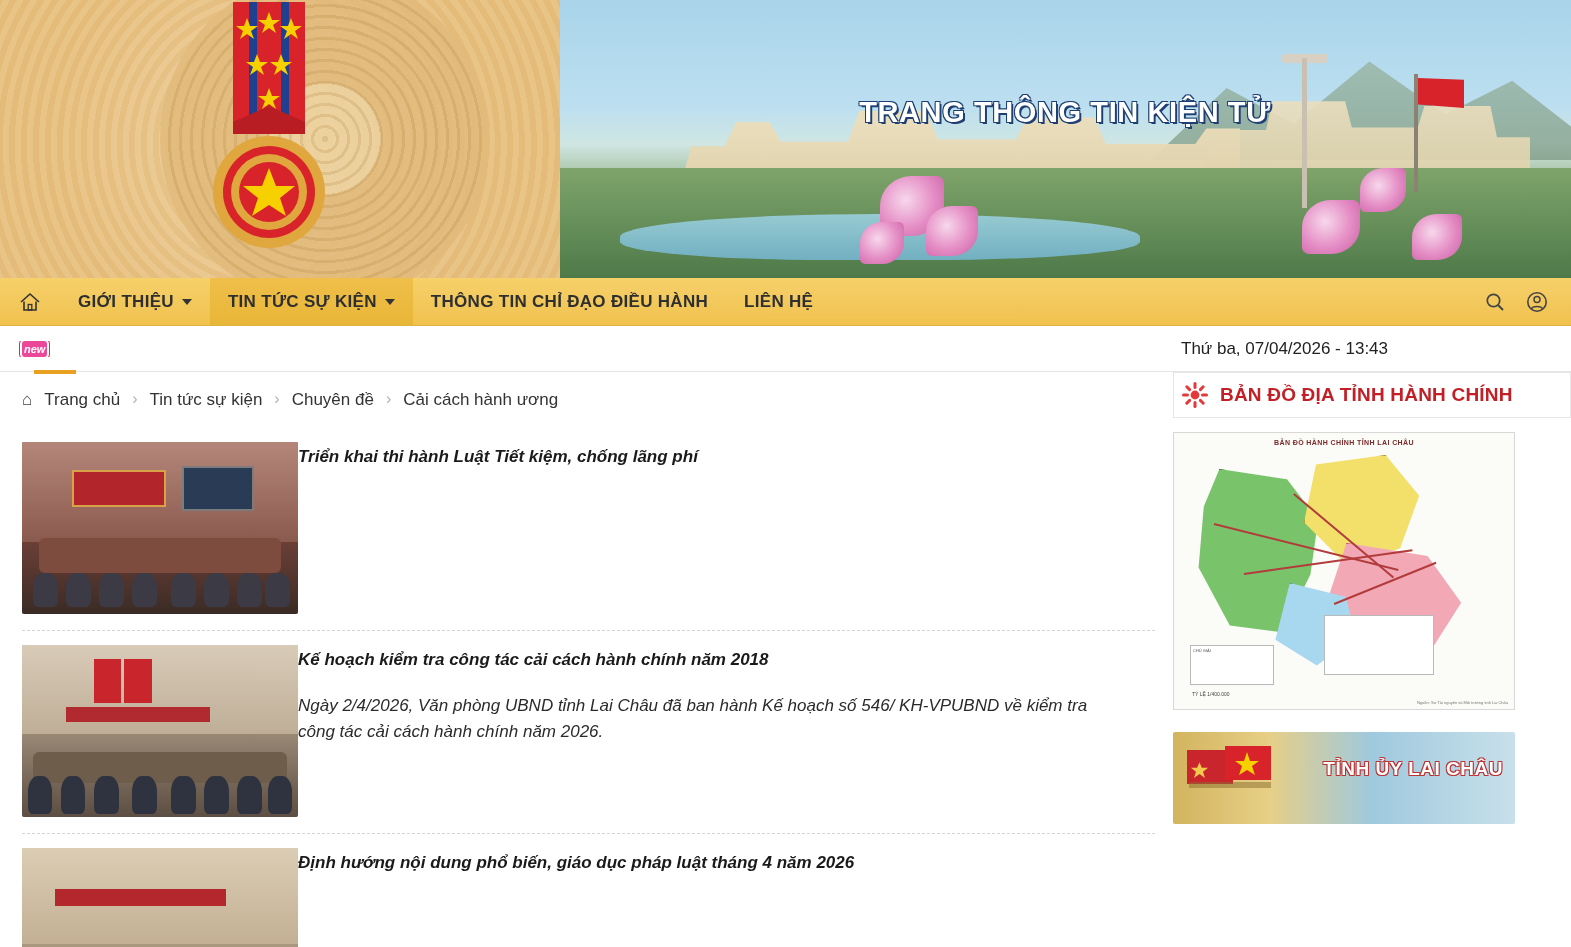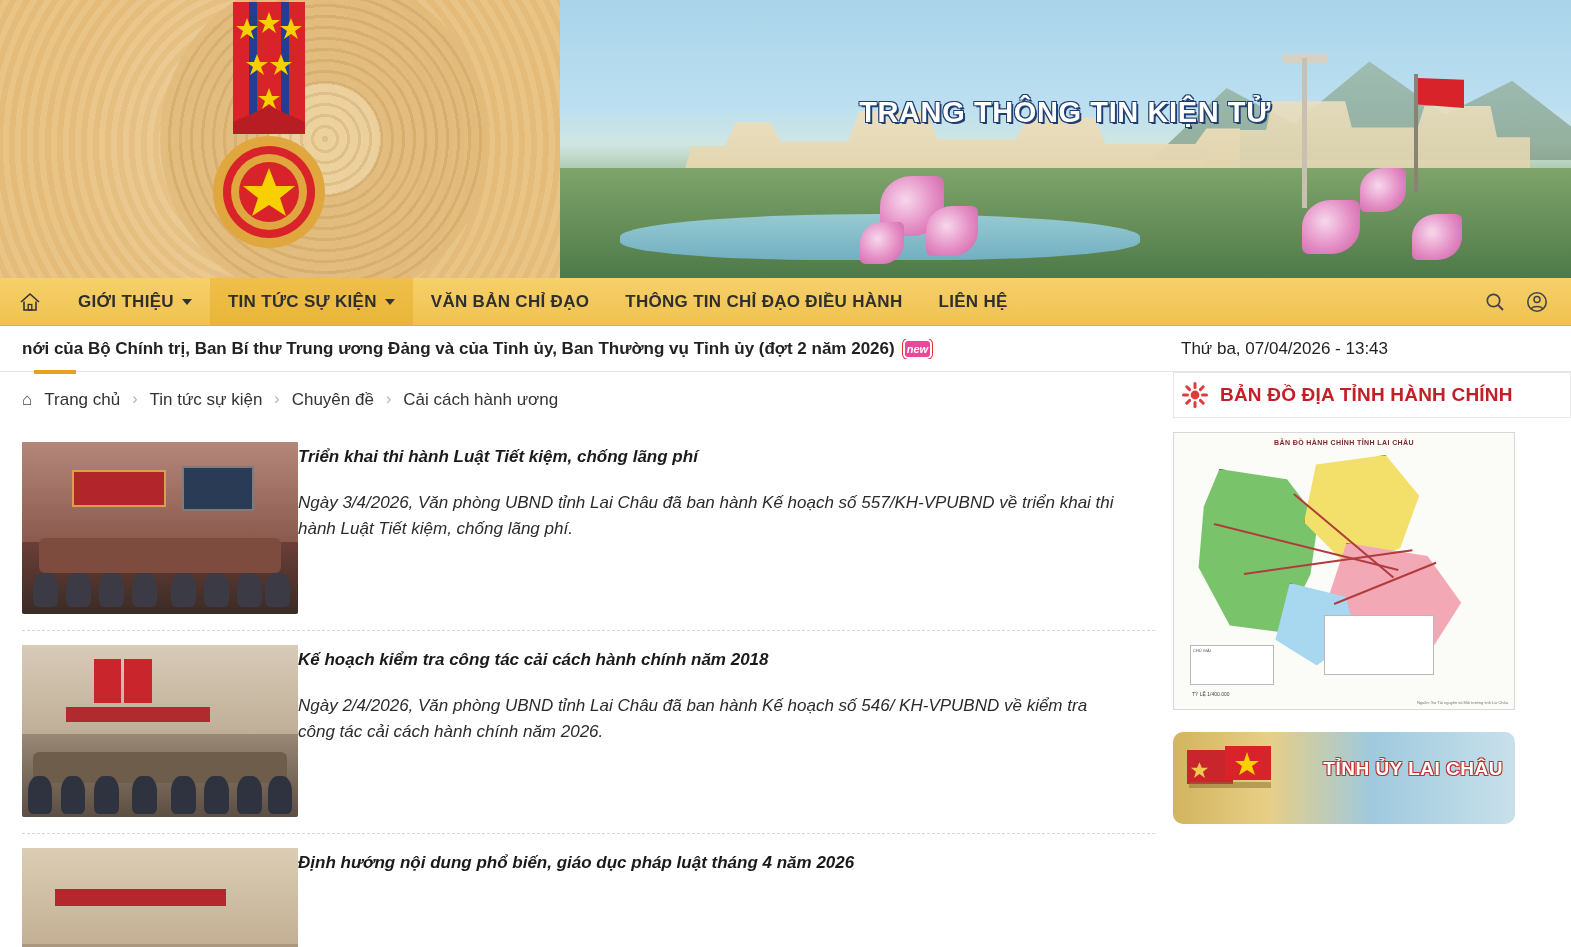--- a/index.html
+++ b/index.html
@@ -331,21 +331,21 @@
     position: absolute; left: 18px; top: 258px; font-size: 5px; color: #444;
   }
   .map-credit {
     position: absolute; right: 6px; bottom: 4px; font-size: 4px; color: #777;
   }
 
   .promo {
     width: 342px; height: 92px;
     margin-bottom: 14px;
     position: relative; overflow: hidden;
-    border-radius: 10px;
+    border-radius: 2px;
   }
   .promo-1 {
     background: linear-gradient(90deg, #d2b45f 0%, #e7cf86 28%, #9fc9de 58%, #c8e0ea 100%);
   }
   .promo-1 .flagcluster {
     position: absolute; left: 14px; top: 10px; width: 86px; height: 70px;
   }
   .promo-1 .txt {
     position: absolute; right: 12px; top: 26px;
     font-size: 19px; font-weight: bold; color: #fff;
@@ -429,23 +429,20 @@
   <div class="nav-item">
     <span>GIỚI THIỆU</span>
     <span class="caret"></span>
   </div>
 
   <div class="nav-item active">
     <span>TIN TỨC SỰ KIỆN</span>
     <span class="caret"></span>
   </div>
 
-  <div class="nav-item">
-    <span>VĂN BẢN CHỈ ĐẠO</span>
-  </div>
 
   <div class="nav-item">
     <span>THÔNG TIN CHỈ ĐẠO ĐIỀU HÀNH</span>
   </div>
 
   <div class="nav-item">
     <span>LIÊN HỆ</span>
   </div>
 
   <div class="nav-right">
@@ -456,21 +453,20 @@
     <svg class="nav-icon" viewBox="0 0 24 24">
       <circle cx="12" cy="12" r="9.2" fill="none" stroke="#444" stroke-width="1.6"></circle>
       <circle cx="12" cy="9.6" r="3" fill="none" stroke="#444" stroke-width="1.5"></circle>
       <path d="M6.2 19 C7.6 15.6 16.4 15.6 17.8 19" fill="none" stroke="#444" stroke-width="1.5"></path>
     </svg>
   </div>
 </div>
 
 <div class="ticker-row">
   <div class="ticker">
-    <span>nới của Bộ Chính trị, Ban Bí thư Trung ương Đảng và của Tỉnh ủy, Ban Thường vụ Tỉnh ủy (đợt 2 năm 2026)</span>
     <span class="badge-new">new</span>
   </div>
   <div class="datetime">Thứ ba, 07/04/2026 - 13:43</div>
   <div class="ticker-underline"></div>
 </div>
 
 <div class="page">
 
   <div class="col-main">
 
@@ -497,21 +493,20 @@
           <div class="p" style="left:28%;"></div>
           <div class="p" style="left:40%;"></div>
           <div class="p" style="left:54%;"></div>
           <div class="p" style="left:66%;"></div>
           <div class="p" style="left:78%;"></div>
           <div class="p" style="left:88%;"></div>
         </div>
       </div>
       <div class="news-body">
         <h3 class="news-title">Triển khai thi hành Luật Tiết kiệm, chống lãng phí</h3>
-        <p class="news-desc">Ngày 3/4/2026, Văn phòng UBND tỉnh Lai Châu đã ban hành Kế hoạch số 557/KH-VPUBND về triển khai thi hành Luật Tiết kiệm, chống lãng phí.</p>
       </div>
     </div>
 
     <div class="news-item">
       <div class="news-thumb">
         <div class="ph t2">
           <div class="wall"></div>
           <div class="flag"></div>
           <div class="flag2"></div>
           <div class="strip"></div>

